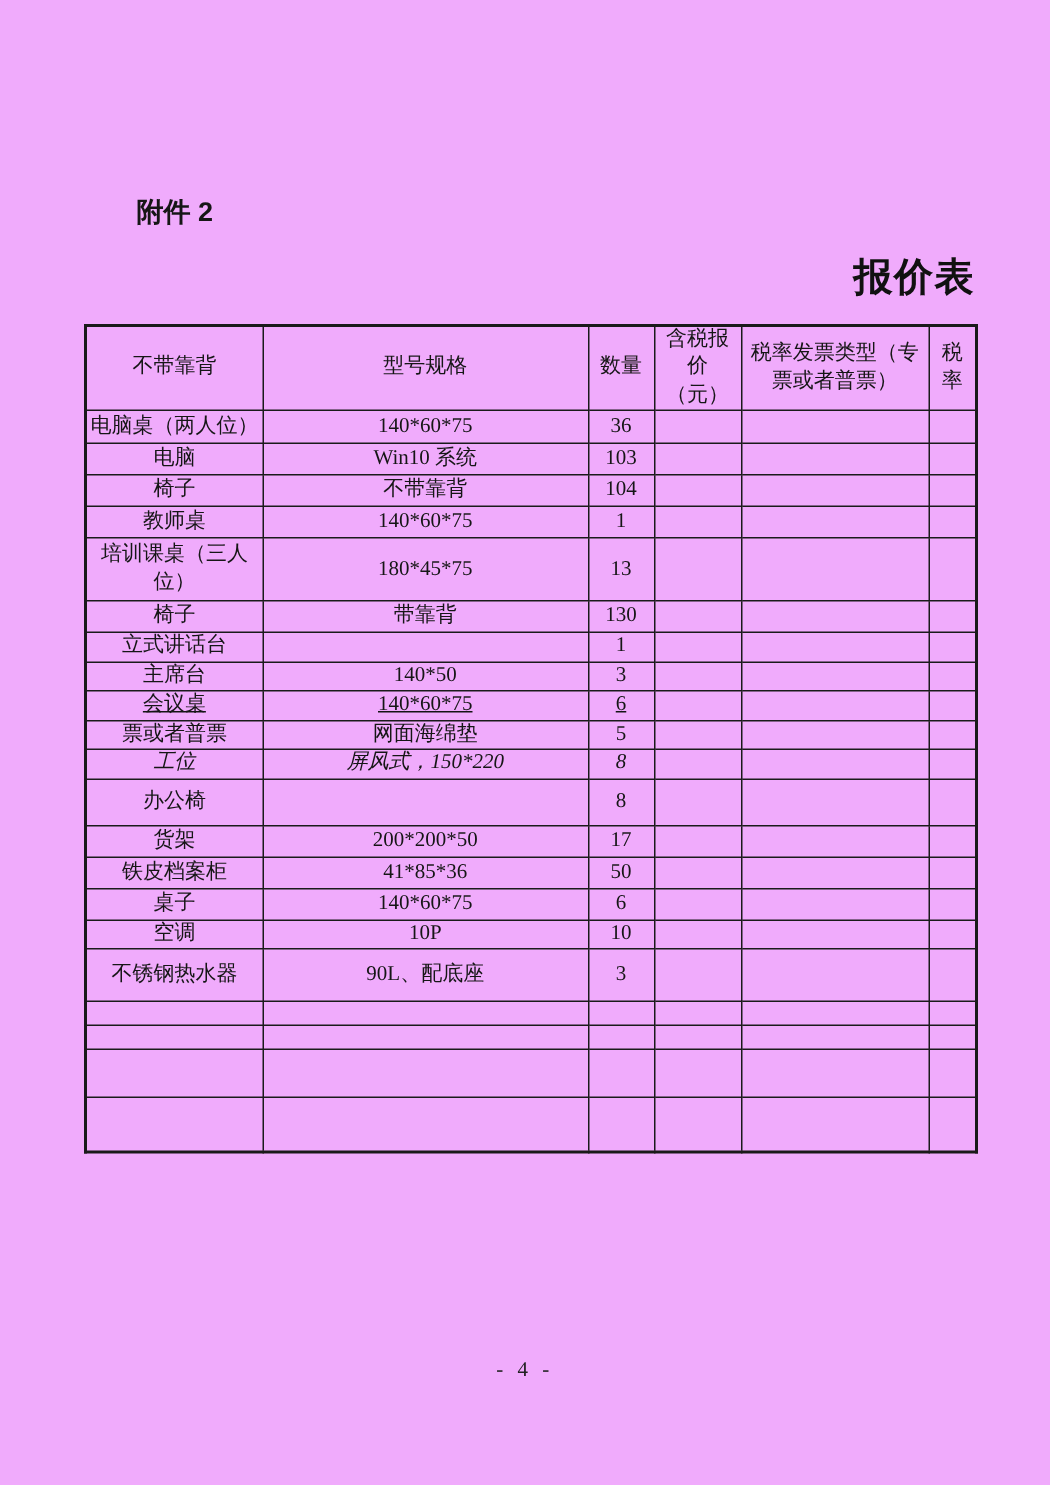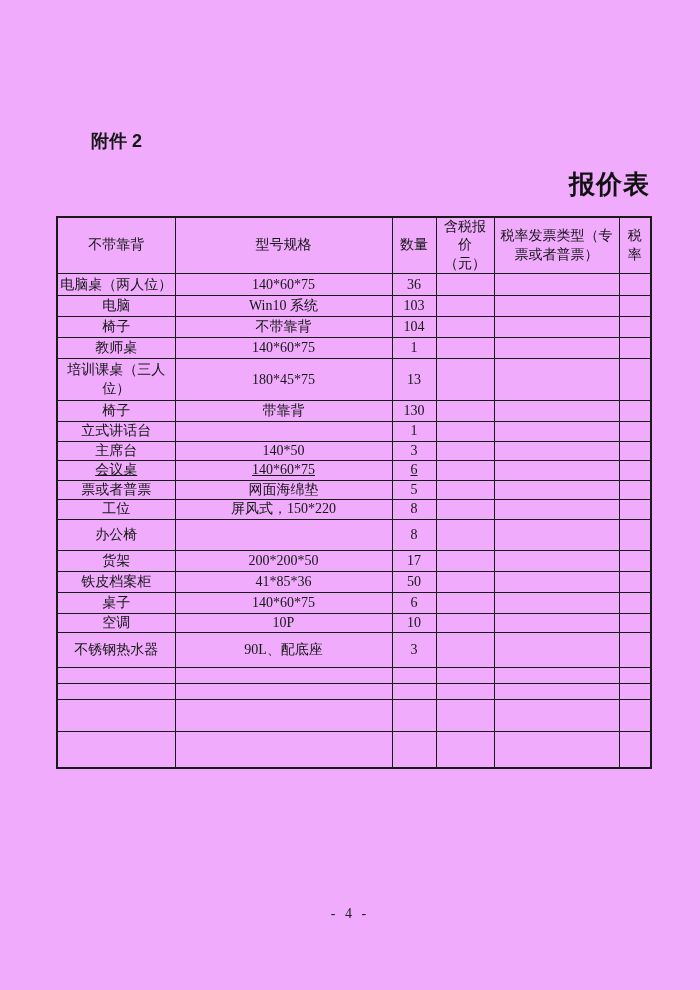--- a/index.html
+++ b/index.html
@@ -180,21 +180,21 @@
           <td></td>
         </tr>
         <tr style="height: 17px;">
           <td>票或者普票</td>
           <td>网面海绵垫</td>
           <td>5</td>
           <td></td>
           <td></td>
           <td></td>
         </tr>
-        <tr style="height: 17px;">
+        <tr style="height: 17px; font-style: italic;">
           <td>工位</td>
           <td>屏风式，150*220</td>
           <td>8</td>
           <td></td>
           <td></td>
           <td></td>
         </tr>
         <tr style="height: 31px;">
           <td>办公椅</td>
           <td></td>

